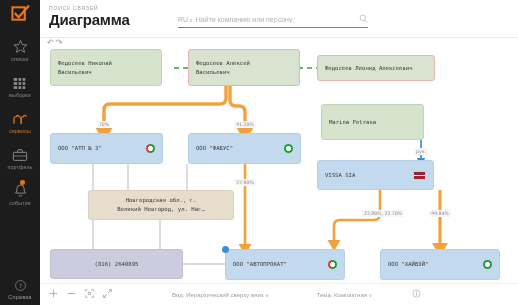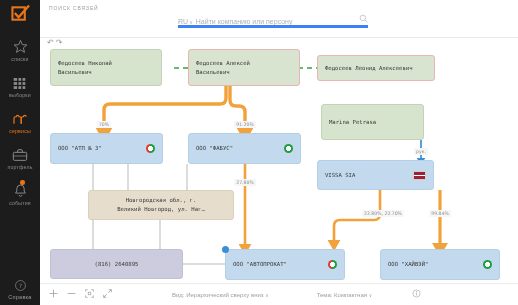--- a/index.html
+++ b/index.html
@@ -40,22 +40,22 @@
   #eyebrow {
     position: absolute; left: 9px; top: 5px;
     font-size: 5px; letter-spacing: .85px; color: #9e9e9e; text-transform: uppercase;
   }
   #page-title {
     position: absolute; left: 9px; top: 11px;
     font-size: 15px; font-weight: bold; color: #222; letter-spacing: -.2px;
   }
   #searchwrap {
     position: absolute; left: 138px; top: 11px; width: 190px;
-    border-bottom: 3px solid #3b82f6; height: 17px;
-    display: flex; align-items: flex-end;
+    border-bottom: 1px solid #3b82f6; height: 17px;
+    display: flex; align-items: center;
   }
   #lang { font-size: 7px; color: #aeaeae; margin-right: 3px; }
   #lang .cv { font-size: 5px; margin-left: 1px; }
   #search-input {
     border: 0; outline: 0; font-size: 7px; color: #555;
     font-family: "Liberation Sans", sans-serif;
     flex: 1; background: transparent;
   }
   #search-input::placeholder { color: #b0b0b0; }
   #search-icon { color: #b5b5b5; font-size: 8px; }
@@ -204,20 +204,21 @@
           <circle cx="10" cy="10" r="7.6" fill="none" stroke="currentColor" stroke-width="1.1"></circle>
           <text x="10" y="13.6" font-size="9" fill="currentColor" text-anchor="middle" font-family="DejaVu Sans, sans-serif">?</text>
         </svg>
     </span>
     <span class="rlabel">Справка</span>
   </div>
 </div>
 
 <div id="header">
   <div id="eyebrow">ПОИСК СВЯЗЕЙ</div>
+  <div id="page-title">Диаграмма</div>
 
   <div id="searchwrap">
     <span id="lang">
       <span>RU</span><span class="cv">∨</span>
     </span>
     <input id="search-input" type="text" placeholder="Найти компанию или персону" style="">
     <span id="search-icon">
       <svg width="9" height="9" viewBox="0 0 14 14">
           <circle cx="6" cy="6" r="4.3" fill="none" stroke="currentColor" stroke-width="1.1"></circle>
           <path d="M9.2 9.2 L13 13" stroke="currentColor" stroke-width="1.1"></path>

